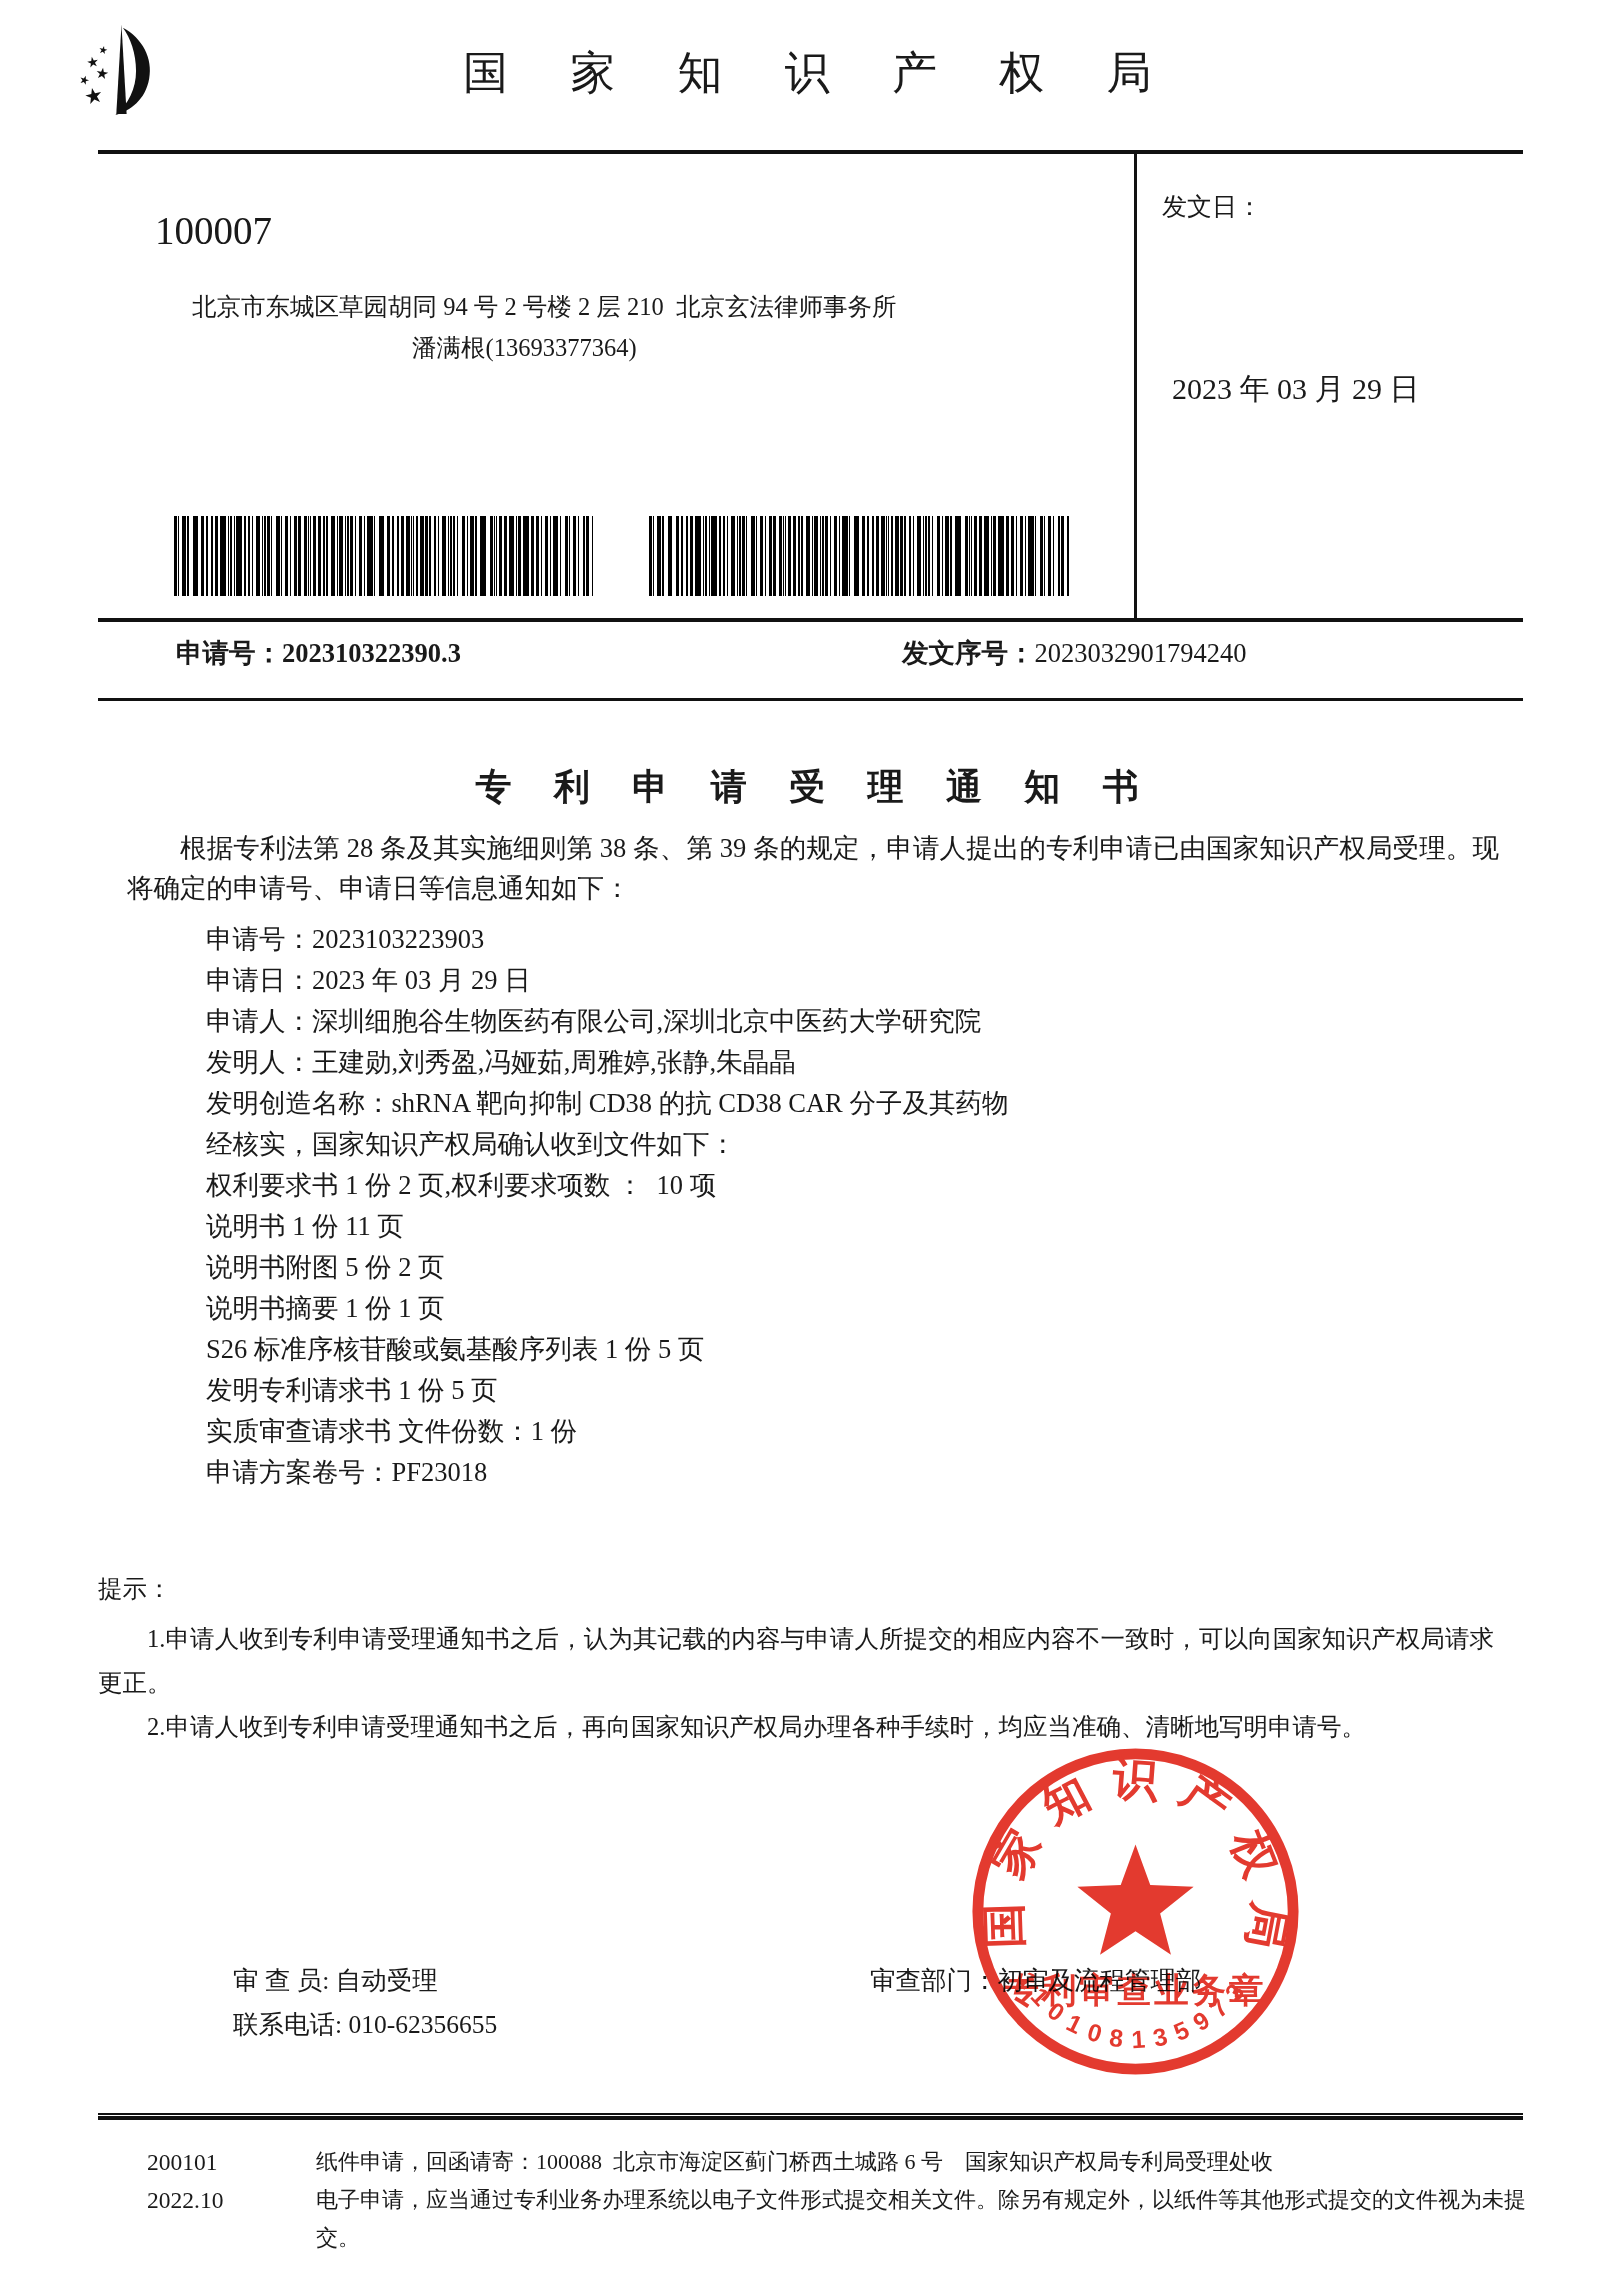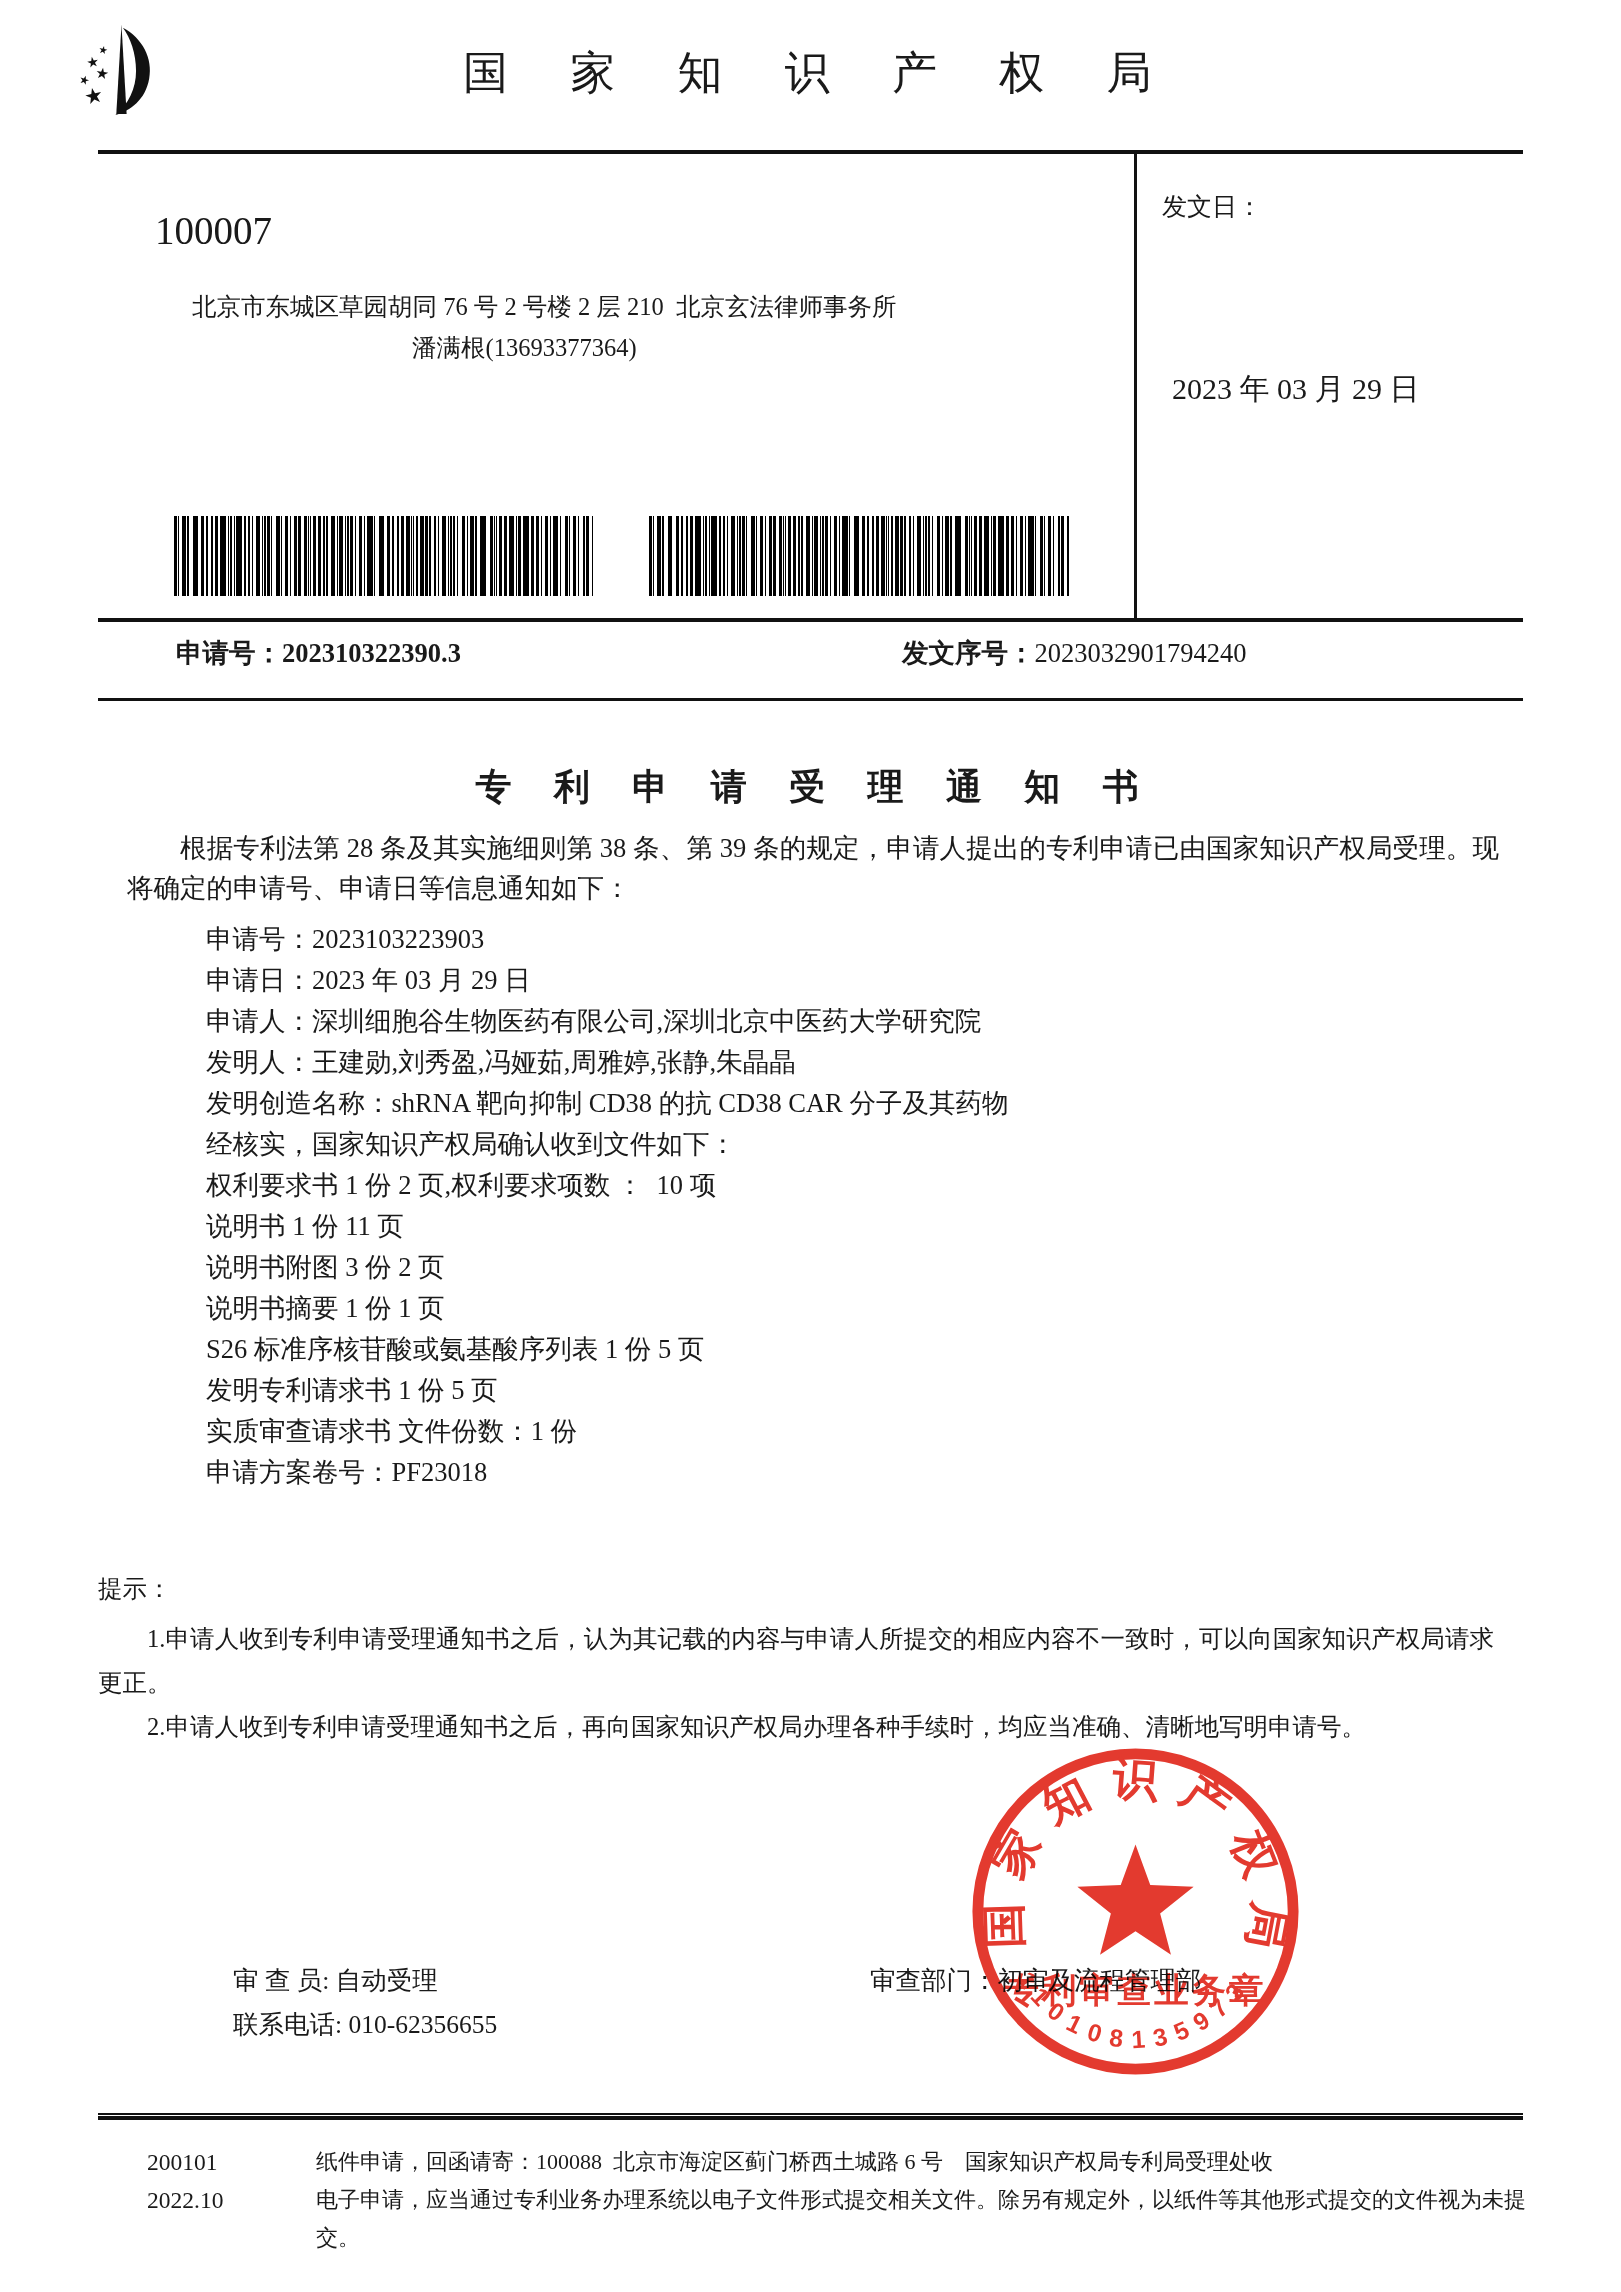--- a/index.html
+++ b/index.html
@@ -77,21 +77,21 @@
       <use href="#star5" transform="translate(21,79) scale(9) rotate(-12)"></use>
     </g>
   </svg>
 
   <div class="abs agency-title">国 家 知 识 产 权 局</div>
 
   <div class="abs rule rule1"></div>
   <div class="abs vline"></div>
 
   <div class="abs postcode">100007</div>
-  <div class="abs addr1">北京市东城区草园胡同 76 号 2 号楼 2 层 210  北京玄法律师事务所</div>
+  <div class="abs addr1">北京市东城区草园胡同 94 号 2 号楼 2 层 210  北京玄法律师事务所</div>
   <div class="abs addr2">潘满根(13693377364)</div>
 
   <div class="abs issue-date-label">发文日：</div>
   <div class="abs issue-date">2023 年 03 月 29 日</div>
 
   <div class="abs barcode barcode1"></div>
   <div class="abs barcode barcode2"></div>
 
   <div class="abs rule rule2"></div>
 
@@ -108,21 +108,21 @@
 
   <div class="abs details">
     <div>申请号：2023103223903</div>
     <div>申请日：2023 年 03 月 29 日</div>
     <div>申请人：深圳细胞谷生物医药有限公司,深圳北京中医药大学研究院</div>
     <div>发明人：王建勋,刘秀盈,冯娅茹,周雅婷,张静,朱晶晶</div>
     <div>发明创造名称：shRNA 靶向抑制 CD38 的抗 CD38 CAR 分子及其药物</div>
     <div>经核实，国家知识产权局确认收到文件如下：</div>
     <div>权利要求书 1 份 2 页,权利要求项数 ：  10 项</div>
     <div>说明书 1 份 11 页</div>
-    <div>说明书附图 3 份 2 页</div>
+    <div>说明书附图 5 份 2 页</div>
     <div>说明书摘要 1 份 1 页</div>
     <div>S26 标准序核苷酸或氨基酸序列表 1 份 5 页</div>
     <div>发明专利请求书 1 份 5 页</div>
     <div>实质审查请求书 文件份数：1 份</div>
     <div>申请方案卷号：PF23018</div>
   </div>
 
   <div class="abs hint-label">提示：</div>
   <div class="abs notes">
     <div>1.申请人收到专利申请受理通知书之后，认为其记载的内容与申请人所提交的相应内容不一致时，可以向国家知识产权局请求更正。</div>

